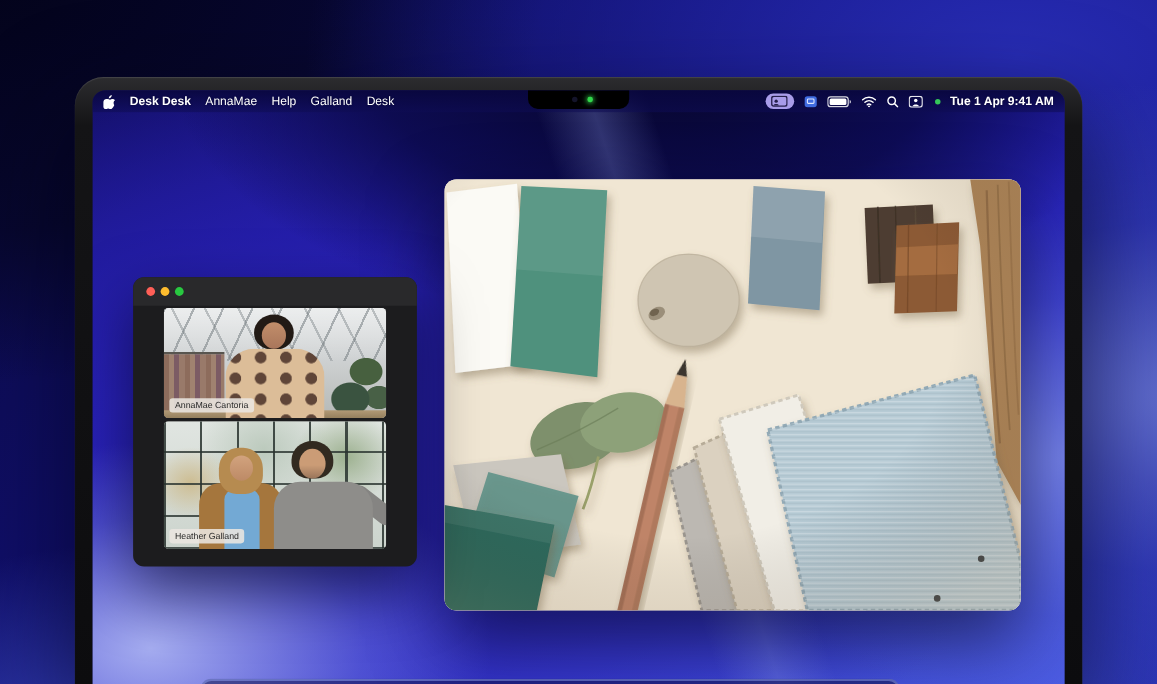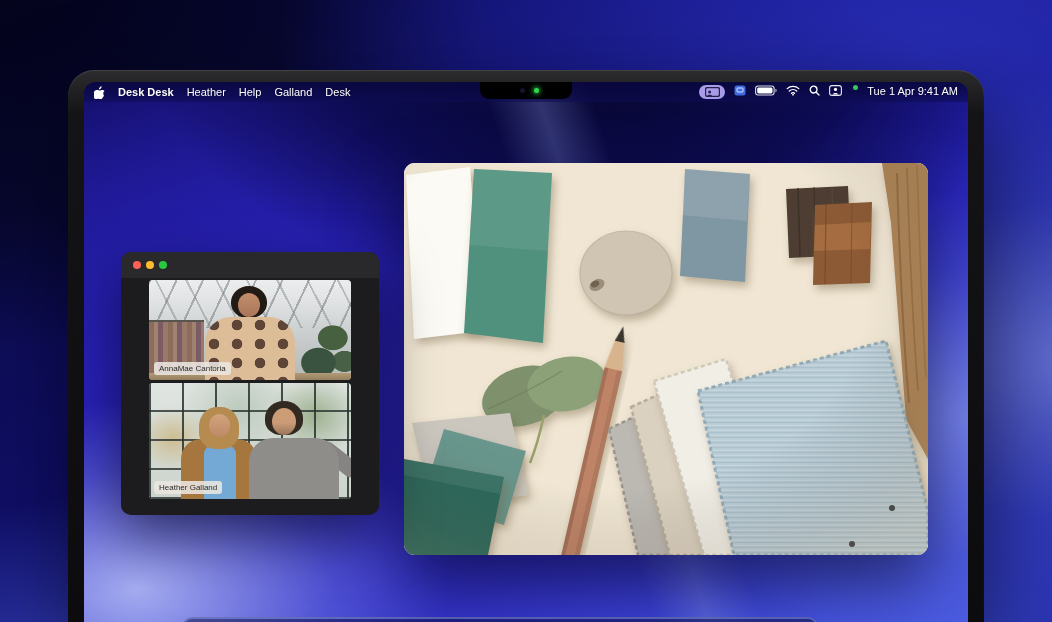--- a/index.html
+++ b/index.html
@@ -34,21 +34,21 @@
       radial-gradient(820px 520px at 28% 56%, #2b23bb 0%, rgba(43,35,187,.5) 45%, transparent 75%),
       linear-gradient(160deg, #0e0b56 0%, #1f1aa6 35%, #3130c8 62%, #3e49d8 85%, #4a5be2 100%);
   }
 
   
   .menubar { position:absolute; left:0; top:0; right:0; height:20px; z-index:6;
     display:flex; justify-content:space-between; align-items:center; padding:0 10px;
     background:linear-gradient(180deg, rgba(9,7,62,.92), rgba(14,12,84,.55));
     color:#fff; font-size:11px; }
   .mb-left { display:flex; align-items:center; gap:13px; }
-  .mb-right { display:flex; align-items:flex-start; gap:9px; }
+  .mb-right { display:flex; align-items:center; gap:9px;font-weight:bold; }
   .mi { white-space:nowrap; text-shadow:0 0 2px rgba(0,0,0,.4); }
   .mi.bold { font-weight:700; }
   .apple svg { display:block; }
   .pill { width:26px; height:14px; border-radius:7px; display:flex; align-items:center; justify-content:center; }
   .clock { white-space:nowrap; text-shadow:0 0 2px rgba(0,0,0,.4); }
   .sicon { display:flex; align-items:center; }
   .green-dot { width:5px; height:5px; border-radius:50%; margin-left:2px; }
 
   
   .notch { position:absolute; left:50%; top:0; transform:translateX(-50%); width:92px; height:17px;
@@ -137,21 +137,21 @@
     <div class="screen">
 
       <div class="menubar">
         <div class="mb-left">
           <span class="apple">
             <svg width="11" height="13" viewBox="0 0 11 13" fill="#fff">
               <path d="M7.6 0.3c.1.8-.2 1.6-.7 2.2-.5.6-1.3 1-2 1-.1-.8.3-1.6.7-2.1C6.1.8 6.9.4 7.6.3zM9.9 9.5c-.3.8-.5 1.1-.9 1.8-.6.9-1.4 2-2.4 2-.9 0-1.2-.6-2.3-.6-1.1 0-1.4.6-2.3.6-1 0-1.7-1-2.3-1.9C-1.4 9.1-.6 5.6 1.2 4.5c.8-.5 1.8-.5 2.5-.5.8 0 1.3.6 2.3.6.9 0 1.3-.6 2.5-.6.7 0 1.5.4 2.1 1.1-1.8 1-1.5 3.5-.7 4.4z"></path>
             </svg>
           </span>
           <span class="mi bold">Desk Desk</span>
-          <span class="mi">Heather</span>
+          <span class="mi">AnnaMae</span>
           <span class="mi">Help</span>
           <span class="mi">Galland</span>
           <span class="mi">Desk</span>
         </div>
         <div class="mb-right">
           <span class="pill" style="background-color: rgb(168, 156, 233);">
             <svg width="15" height="10" viewBox="0 0 15 10">
               <rect x="0.5" y="0.5" width="14" height="9" rx="2" fill="none" stroke="#26204d" stroke-width="1.4"></rect>
               <circle cx="4.6" cy="5" r="1.5" fill="#26204d"></circle>
               <path d="M2.2 9 C2.5 7.2 6.7 7.2 7 9 Z" fill="#26204d"></path>

